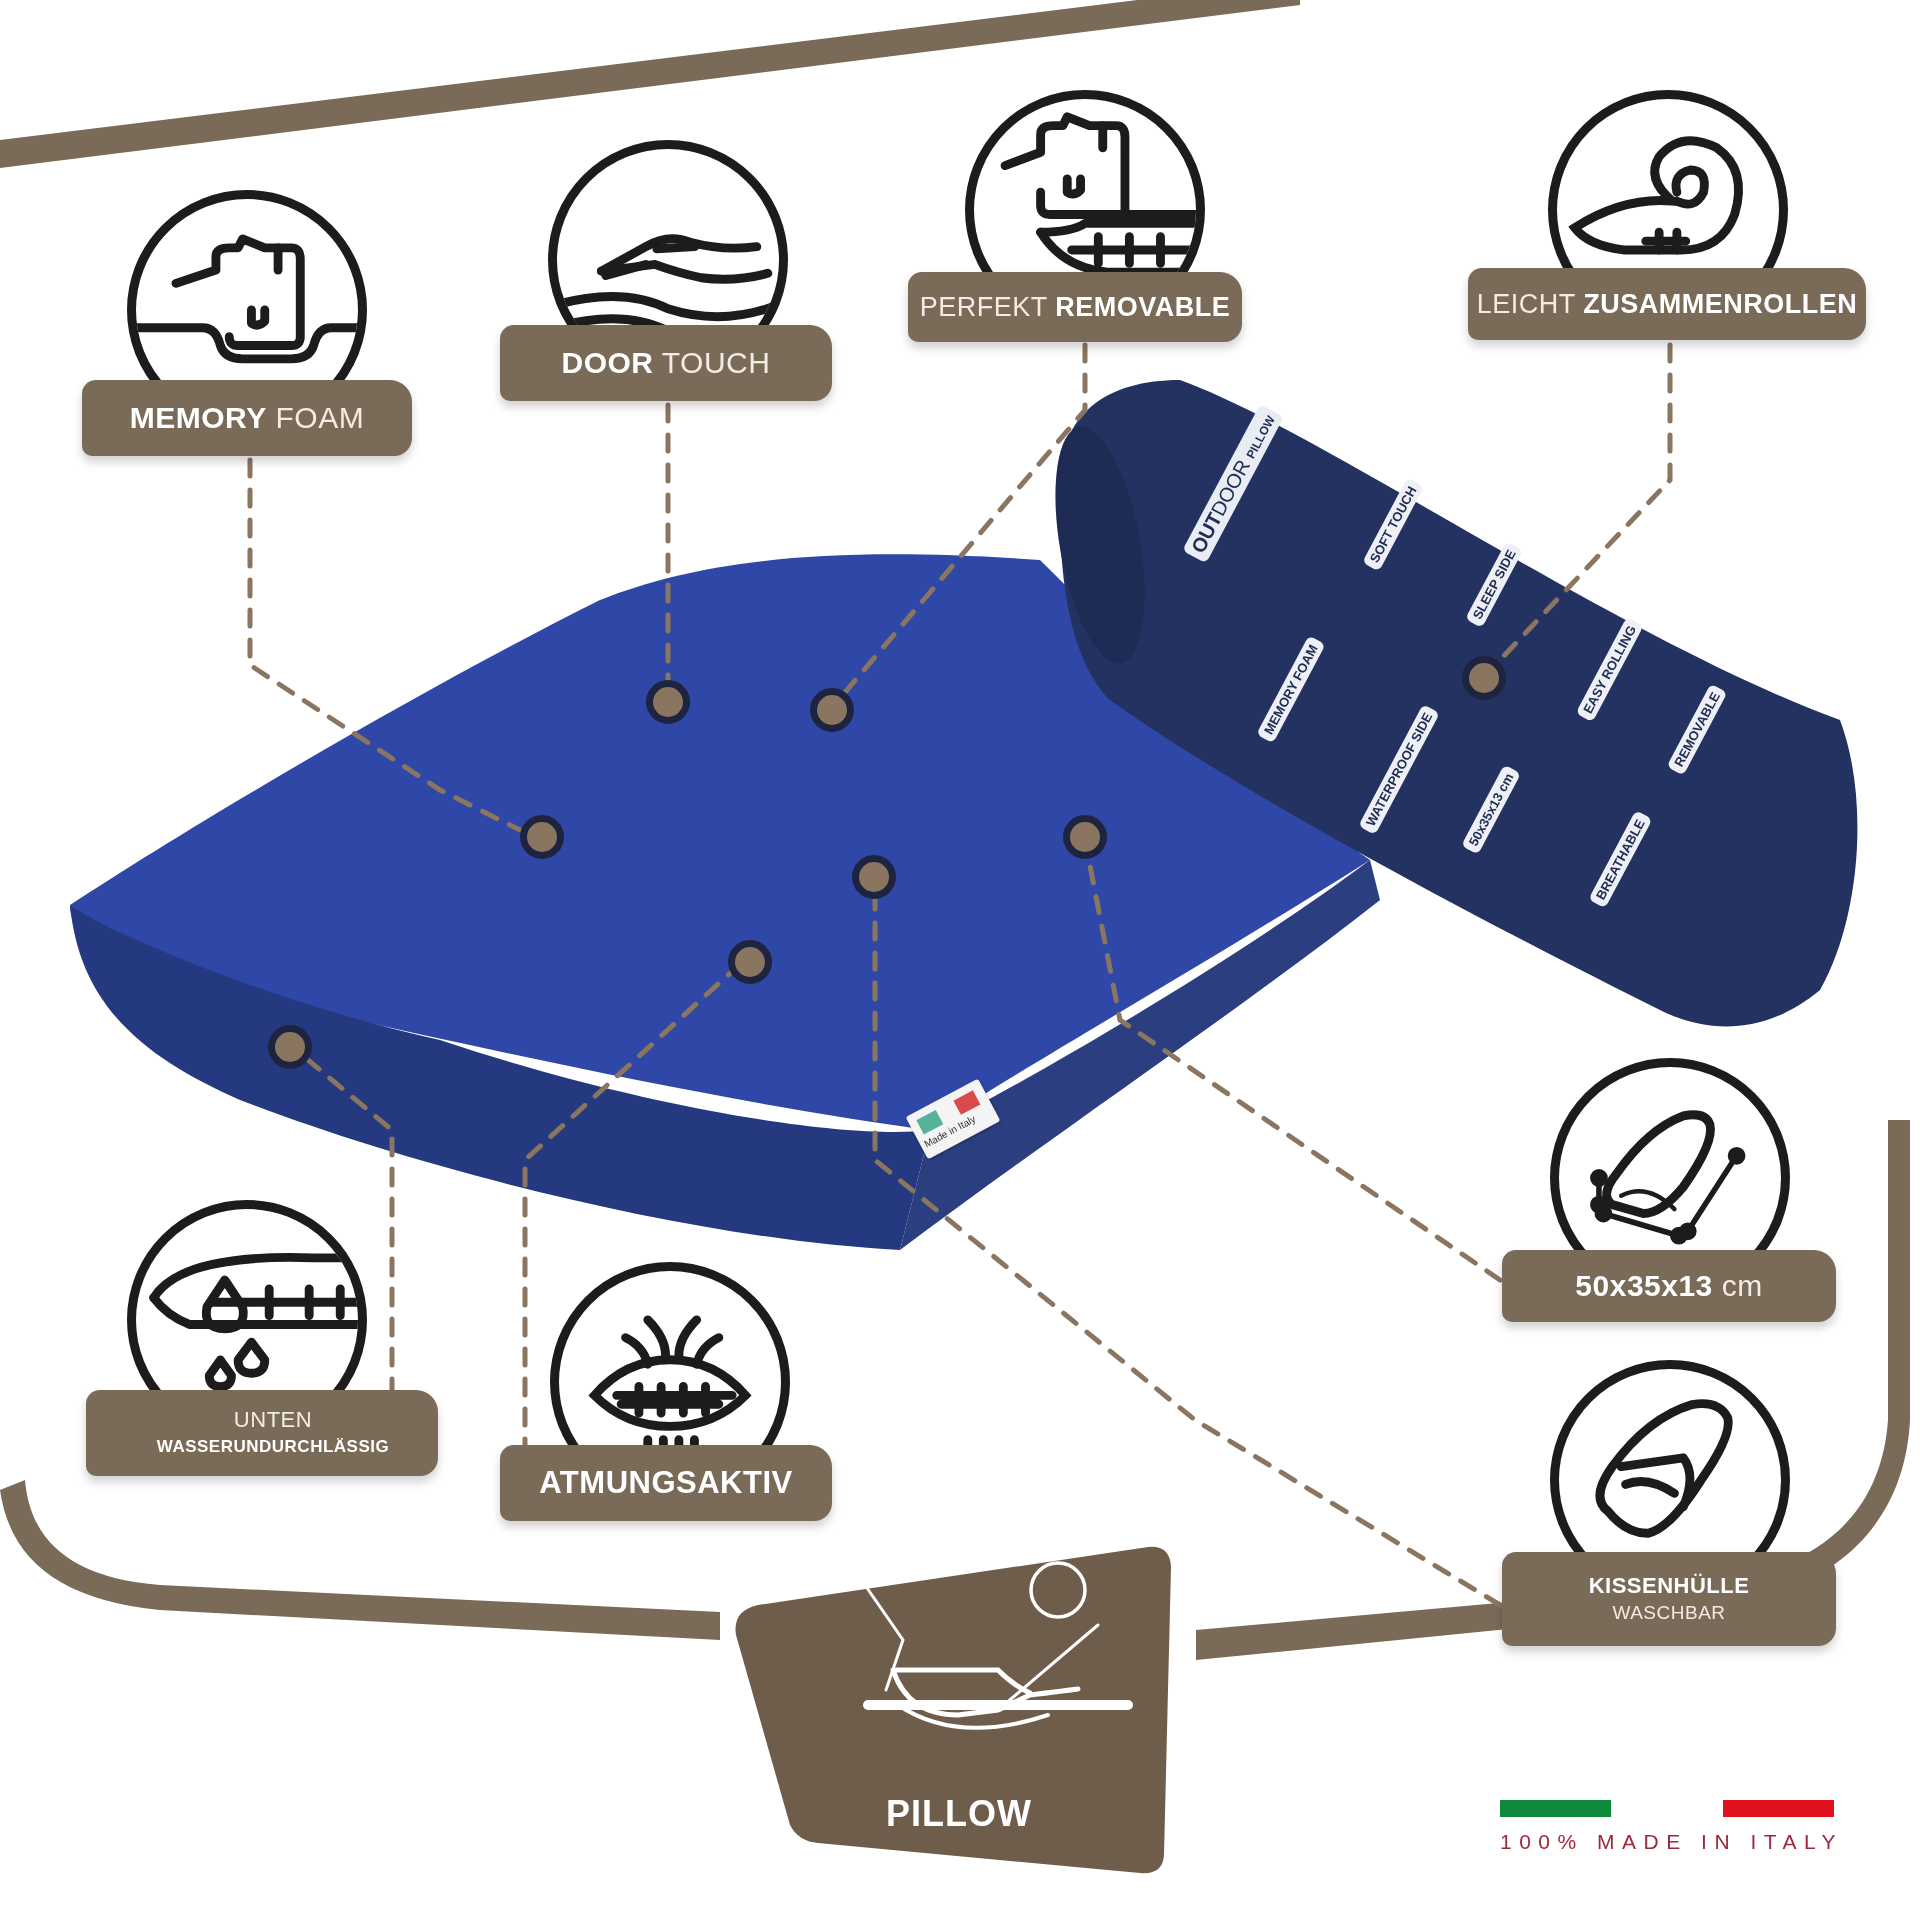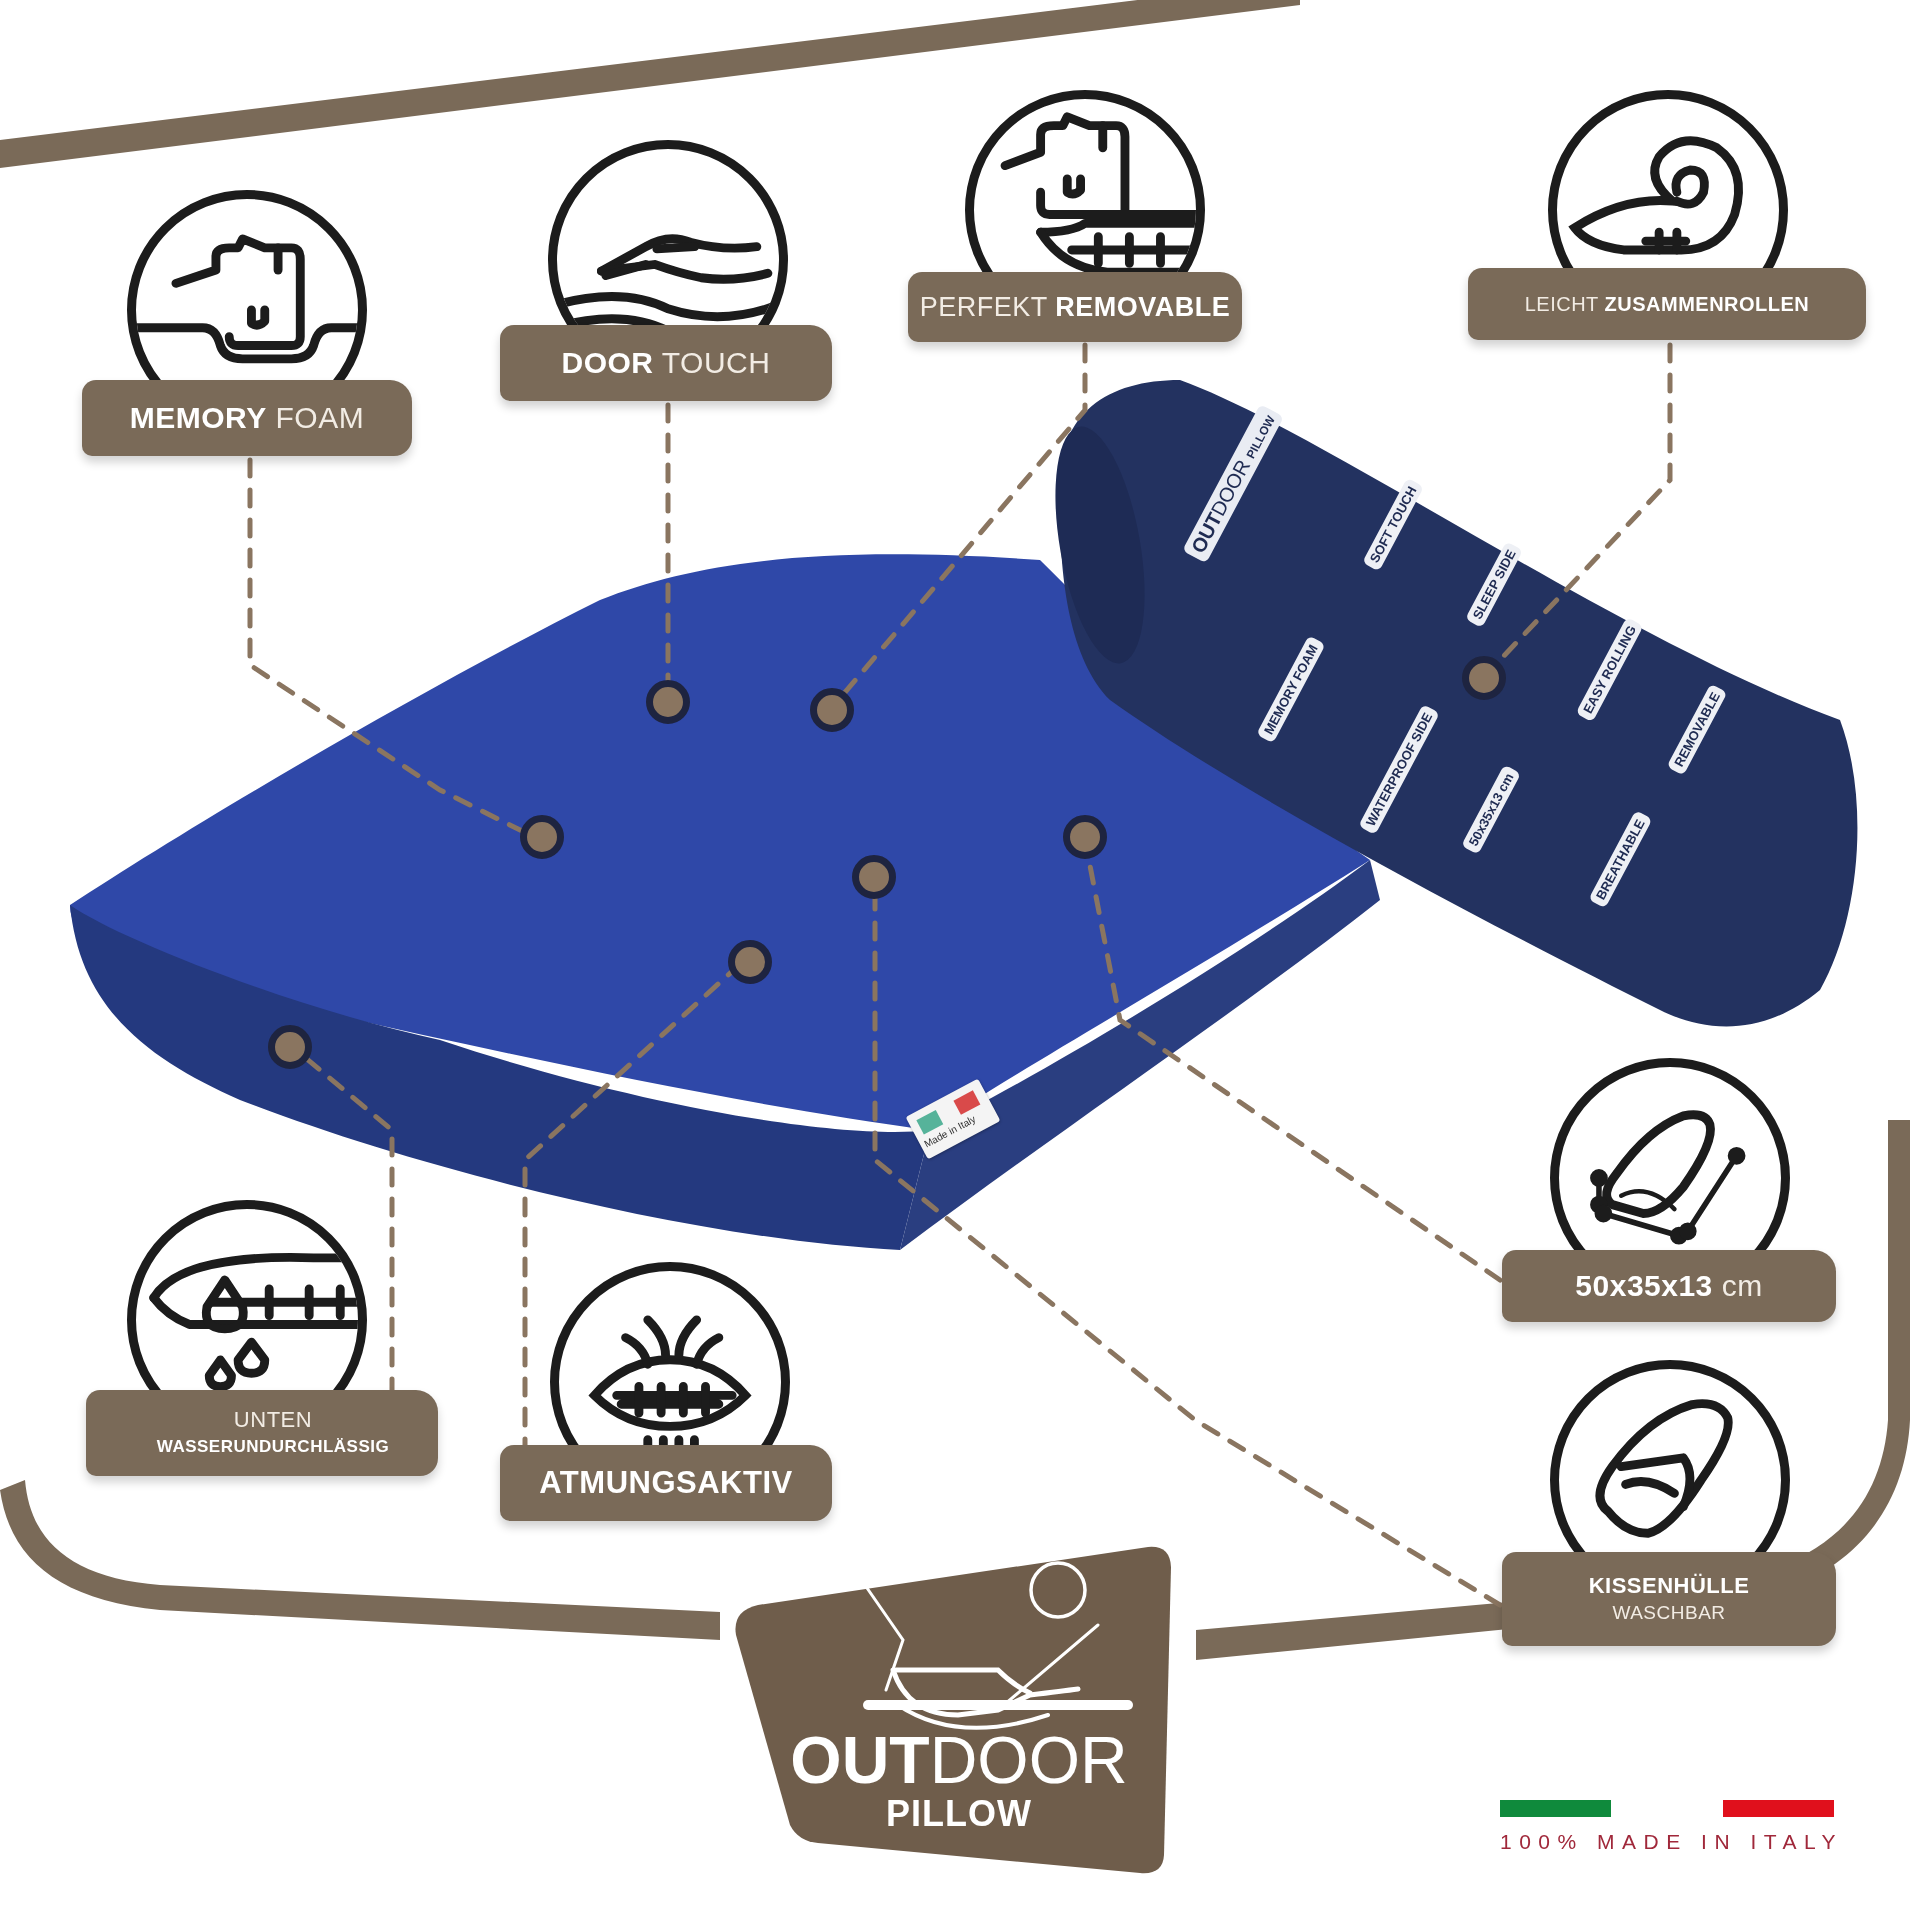--- a/index.html
+++ b/index.html
@@ -130,21 +130,21 @@
 <div class="icon-circle" style="left:1548px;top:90px;width:240px;height:240px;">
   <svg viewBox="0 0 100 100">
       <g fill="none" stroke="#1c1c1c" stroke-width="4" stroke-linecap="round">
     <path d="M8 58 Q30 44 52 46 Q40 36 46 26 Q56 14 72 22 Q86 32 80 52 Q74 68 56 68 L30 68 Q14 66 8 58 Z"></path>
     <path d="M54 42 Q52 34 60 32 Q68 32 66 42 Q62 50 54 46"></path>
     <path d="M40 64 L58 64 M46 60 L46 68 M54 60 L54 68"></path>
   </g>
     </svg>
 </div>
 <div class="tag" style="left:1468px;top:268px;width:398px;height:72px;">
-  <div class="tag-line" style="font-size:20px"><span class="l">LEICHT</span> <span class="b">ZUSAMMENROLLEN</span></div>
+  <div class="tag-line" style="font-size:27px"><span class="l">LEICHT</span> <span class="b">ZUSAMMENROLLEN</span></div>
 </div>
 
 <div class="icon-circle" style="left:127px;top:1200px;width:240px;height:240px;">
   <svg viewBox="0 0 100 100">
       <g fill="none" stroke="#1c1c1c" stroke-width="4" stroke-linecap="round" stroke-linejoin="round">
     <path d="M8 40 Q20 20 80 22 L100 22"></path>
         <path d="M8 40 Q14 48 24 52 L100 52"></path>
     <path d="M34 42 L100 42"></path>
         <path d="M60 36 L60 48 M78 36 L78 48 M92 36 L92 48"></path>
     <path d="M40 32 L32 44 Q30 54 40 54 Q50 54 48 44 Z"></path>
@@ -215,23 +215,20 @@
     <g fill="none" stroke="#fff" stroke-linecap="round">
       <circle cx="330" cy="65" r="27" stroke-width="3.5"></circle>
       <path d="M130 50 L175 115 L158 165" stroke-width="3"></path>
       <path d="M165 145 Q180 190 230 190 L270 185 L302 170 Q335 166 350 164" stroke-width="5"></path>
       <path d="M168 145 L270 145 Q285 160 302 168" stroke-width="5"></path>
       <path d="M270 185 L370 100" stroke-width="3"></path>
       <path d="M140 180 L400 180" stroke-width="10"></path>
       <path d="M170 180 Q230 220 320 190" stroke-width="4"></path>
     </g>
   </svg>
-  <div class="logo-text" style="top:200px;font-size:66px;line-height:70px;">
-    <span style="font-weight:bold">OUT</span><span style="font-weight:normal">DOOR</span>
-  </div>
   <div class="logo-text" style="top:268px;font-size:36px;font-weight:bold;letter-spacing:1px;">PILLOW</div>
 </div>
 
 <div class="italy">
   <div class="flag-g"></div>
   <div class="flag-r"></div>
   <div class="italy-text">100% MADE IN ITALY</div>
 </div>
 
 </body></html>

